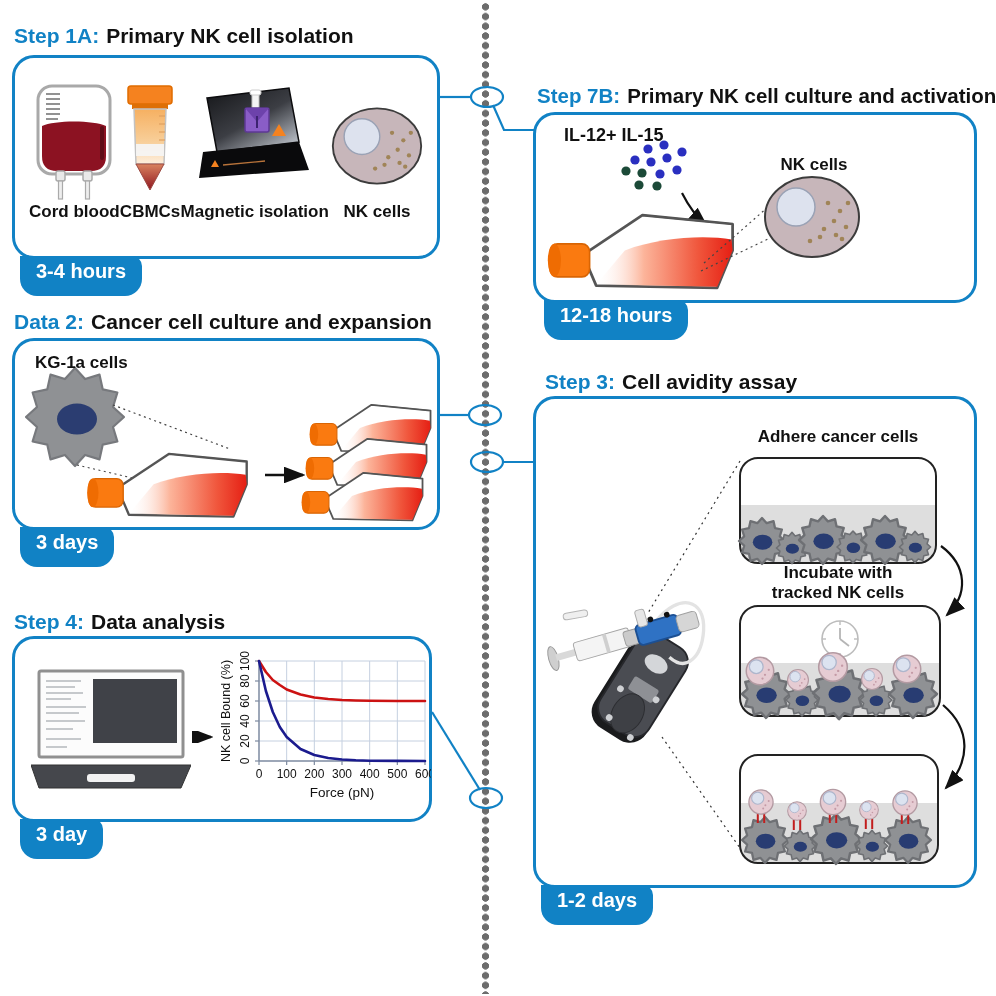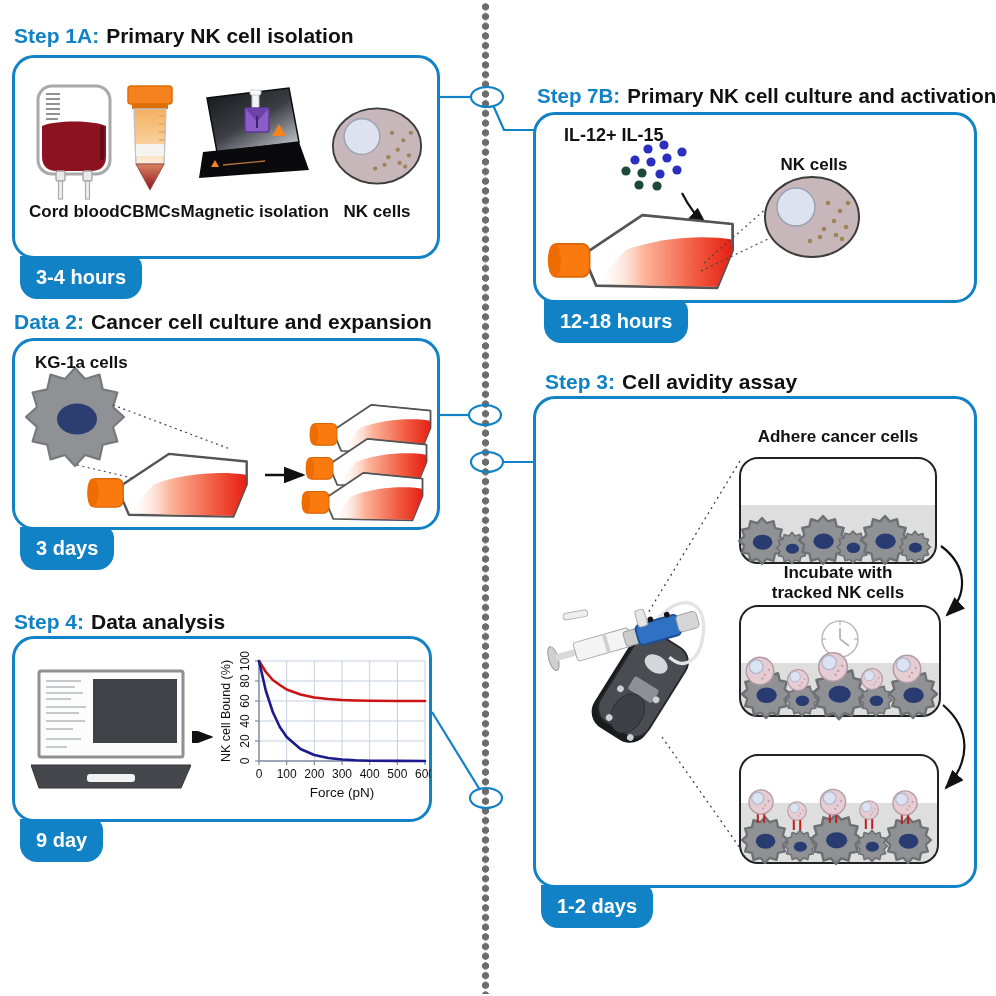--- a/index.html
+++ b/index.html
@@ -9,21 +9,21 @@
        background-image:radial-gradient(circle,#6c6c6c 3.3px,transparent 3.9px);
        background-size:11px 9.7px;background-repeat:repeat;}
   .overlay{position:absolute;left:0;top:0;z-index:1;}
   .conn{stroke:#1182c5;stroke-width:2.2px;fill:none;}
   .connE{fill:none;stroke:#1182c5;stroke-width:2.2px;}
   .stepbox{position:absolute;background:#fff;border:3px solid #1182c5;border-radius:22px;
        z-index:2;box-sizing:border-box;}
   .step-title{position:absolute;z-index:2;font-weight:bold;font-size:21px;white-space:nowrap;}
   .step-title .accent{color:#1182c5;margin-right:7px;}
   .badge{position:absolute;z-index:3;background:#1182c5;color:#fff;font-weight:bold;
-       font-size:20px;line-height:30px;height:31px;padding:6px 16px;
+       font-size:20px;line-height:30px;height:40px;padding:0 16px;
        border-radius:0 10px 17px 17px;}
   .lbl{position:absolute;font-weight:bold;z-index:3;color:#111;}
   .boxsvg{position:absolute;left:0;top:0;}
   .s1a-row{display:flex;align-items:flex-end;justify-content:space-between;padding:24px 12px 0 14px;}
   .s1a-item{display:flex;flex-direction:column;align-items:center;}
   .caption{font-weight:bold;font-size:17px;margin-top:0;white-space:nowrap;}
   .arrow-svg{margin-bottom:82px;}
   svg{display:block;}
   svg text{font-family:"Liberation Sans",sans-serif;}
 </style>
@@ -424,13 +424,13 @@
       <line x1="36" y1="30" x2="40" y2="30" stroke="#7d8aa0" stroke-width="1.2"></line>
       <text x="30" y="30" text-anchor="middle" font-size="12" fill="#111" transform="rotate(-90 30 30)">80</text>
       <line x1="36" y1="10" x2="40" y2="10" stroke="#7d8aa0" stroke-width="1.2"></line>
       <text x="30" y="10" text-anchor="middle" font-size="12" fill="#111" transform="rotate(-90 30 10)">100</text>
       <polyline points="40.0,10.0 46.9,21.0 53.8,29.0 60.8,34.0 67.7,38.5 81.5,43.5 95.3,46.5 109.2,48.0 123.0,49.0 136.8,49.5 150.7,49.8 178.3,50.0 206.0,50.0" fill="none" stroke="#cc1212" stroke-width="2.6" stroke-linecap="round" stroke-linejoin="round"></polyline>
       <polyline points="40.0,10.0 46.9,40.0 53.8,61.0 60.8,76.0 67.7,86.0 81.5,98.0 95.3,104.0 109.2,107.0 123.0,108.5 136.8,109.3 150.7,109.7 178.3,109.9 206.0,110.0" fill="none" stroke="#1b1b8e" stroke-width="2.6" stroke-linecap="round" stroke-linejoin="round"></polyline>
       <text x="123" y="146" text-anchor="middle" font-size="13.5" fill="#111">Force (pN)</text>
       <text x="11" y="60" text-anchor="middle" font-size="12.5" fill="#111" transform="rotate(-90 11 60)">NK cell Bound (%)</text>
     </svg>
 </div>
-<div class="badge" style="left:20px;top:819px">9 day</div>
+<div class="badge" style="left:20px;top:819px">3 day</div>
 
 </body></html>

